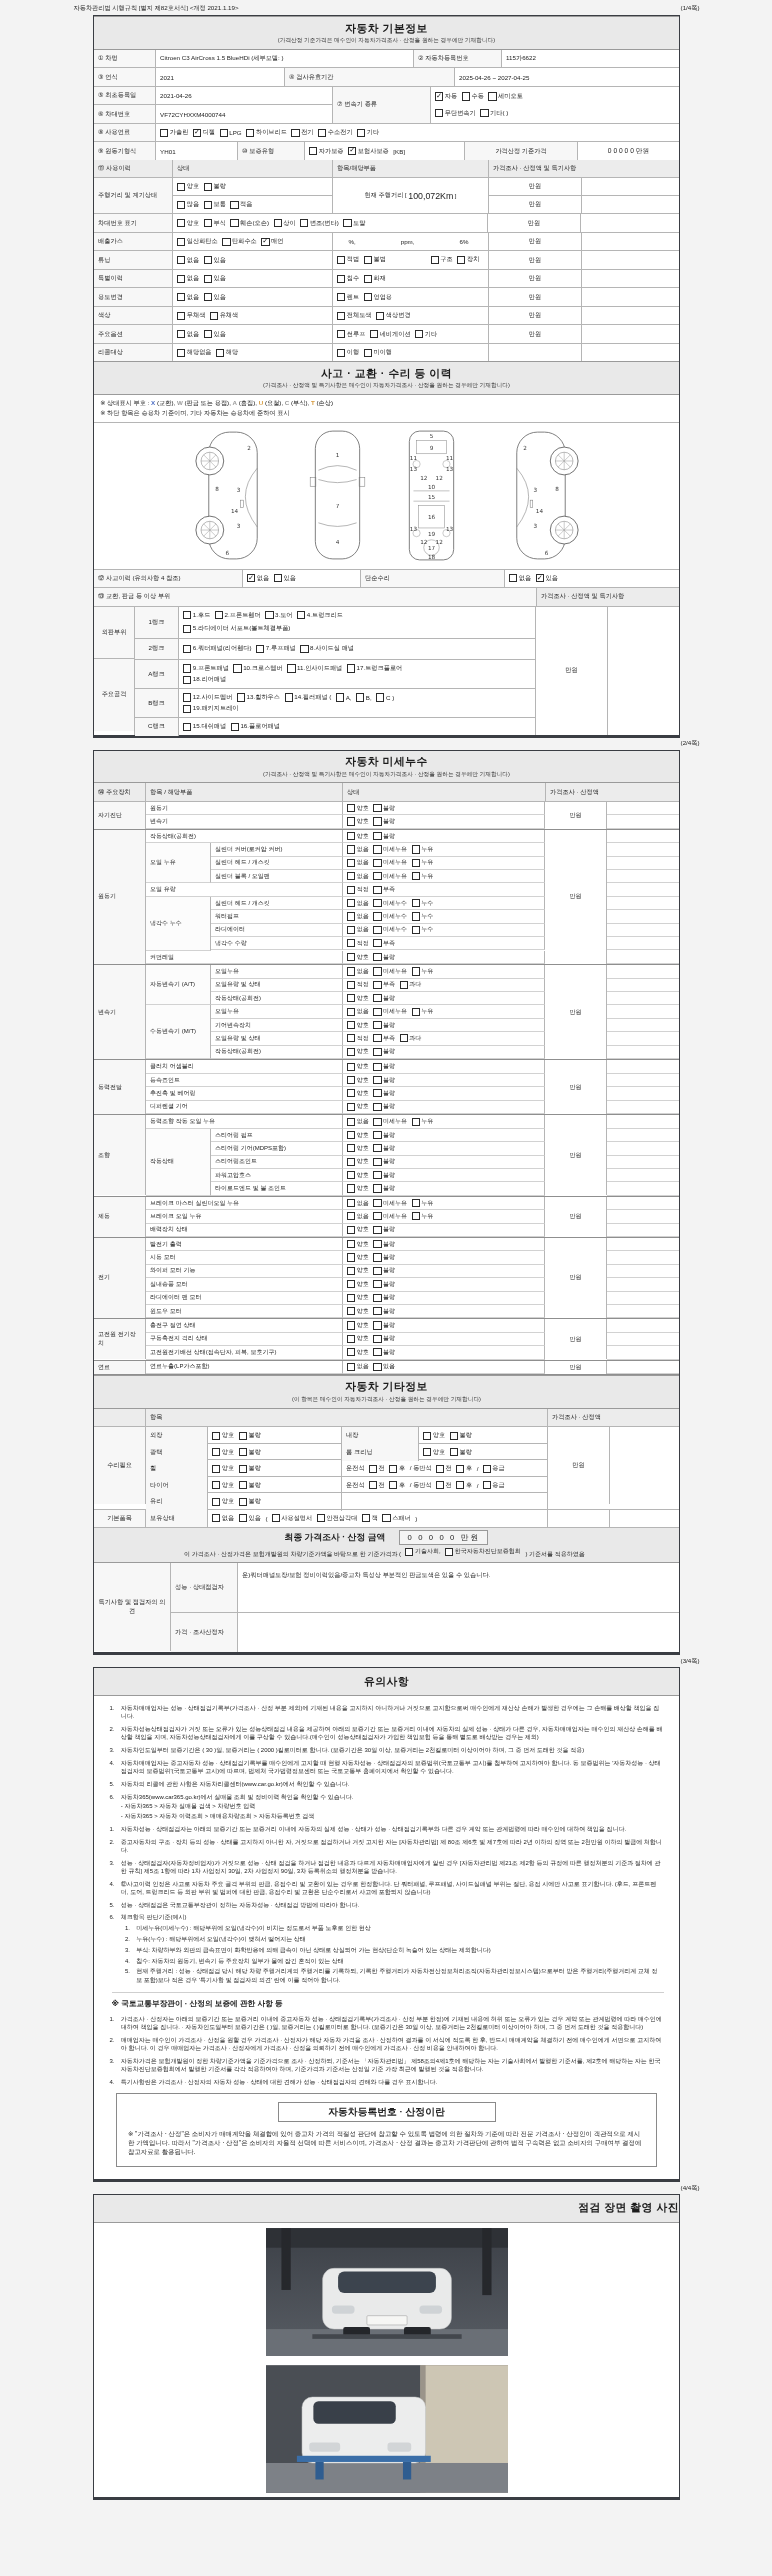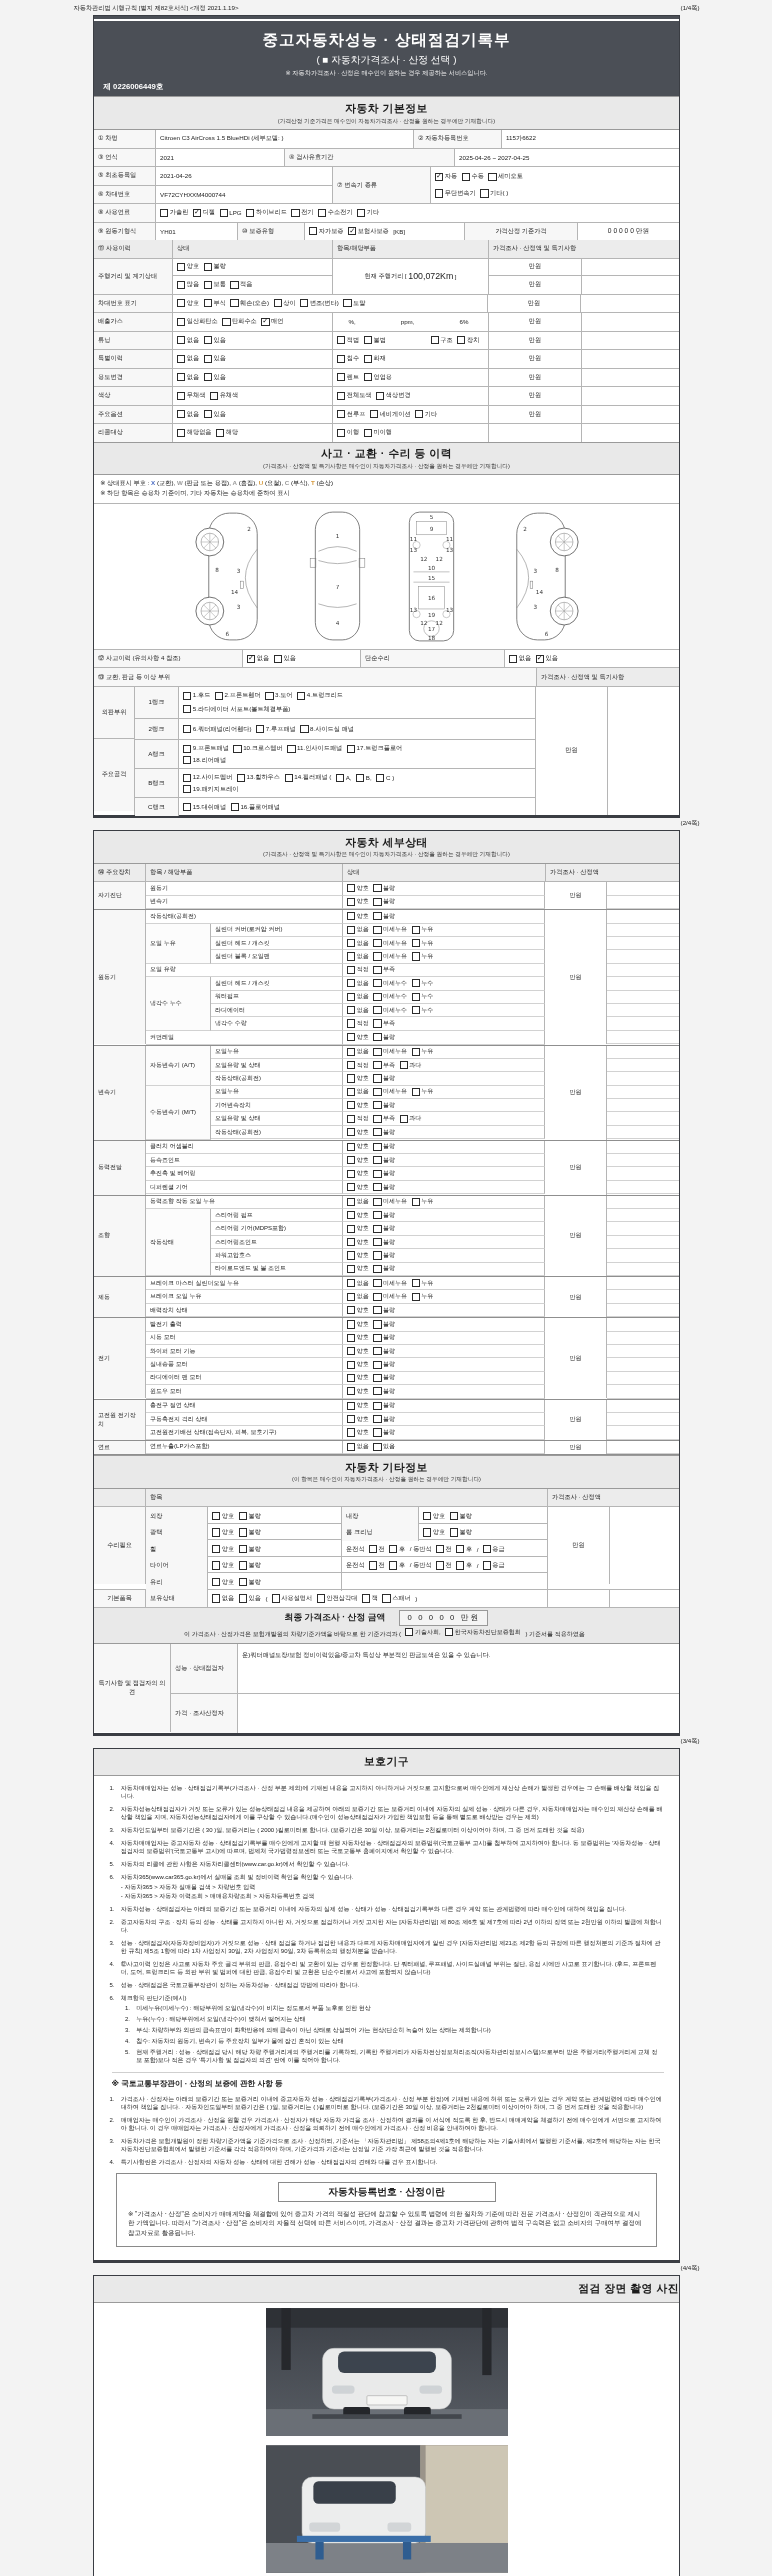--- a/index.html
+++ b/index.html
@@ -73,26 +73,20 @@
 </style>
 </head>
 <body>
 
 <div class="band">
   <span>자동차관리법 시행규칙 [별지 제82호서식] &lt;개정 2021.1.19&gt;</span>
   <span>(1/4쪽)</span>
 </div>
 
 <div class="card">
-  <div class="dark-head">
-    <div class="dh-title">중고자동차성능 · 상태점검기록부</div>
-    <div class="dh-sub">( ■ 자동차가격조사 · 산정 선택 )</div>
-    <div class="dh-note">※ 자동차가격조사 · 산정은 매수인이 원하는 경우 제공하는 서비스입니다.</div>
-    <div class="dh-doc">제 0226006449호</div>
-  </div>
 
   <div class="sec">
     <div class="sec-t">자동차 기본정보</div>
     <div class="sec-s">(가격산정 기준가격은 매수인이 자동차가격조사 · 산정을 원하는 경우에만 기재합니다)</div>
   </div>
 
   <div>
     <div class="fr">
       <div class="fc lab" style="width:62px">① 차명</div>
       <div class="fc" style="width:258px">Citroen C3 AirCross 1.5 BlueHDi (세부모델: )</div>
@@ -701,21 +695,21 @@
     </div>
     <div class="fc price" style="width:72px;border-right:0.5px solid #b5b5b5;">만원</div>
     <div class="fc last" style="flex:1"></div>
   </div>
 </div>
 
 <div class="marker">(2/4쪽)</div>
 
 <div class="card">
   <div class="sec" style="border-top:none">
-    <div class="sec-t">자동차 세부상태</div>
+    <div class="sec-t">자동차 미세누수</div>
     <div class="sec-s">(가격조사 · 산정액 및 특기사항은 매수인이 자동차가격조사 · 산정을 원하는 경우에만 기재합니다)</div>
   </div>
   <div class="fr">
     <div class="fc hcell" style="width:52px">⑭ 주요장치</div>
     <div class="fc hcell" style="width:197px">항목 / 해당부품</div>
     <div class="fc hcell" style="flex:1">상태</div>
     <div class="fc hcell last" style="width:133px">가격조사 · 산정액</div>
   </div>
   <div id="detail-body">
       <div class="dgrp">
@@ -1670,21 +1664,21 @@
         <div class="fc" style="flex:1;border-right:none"></div>
       </div>
     </div>
   </div>
 </div>
 
 <div class="marker">(3/4쪽)</div>
 
 <div class="card">
   <div class="sec" style="border-top:none;padding:6.2px 0;">
-    <div class="sec-t">보호기구</div>
+    <div class="sec-t">유의사항</div>
   </div>
   <div class="nwrap">
     <div id="notice-list1">
         <div class="nitem">
           <span class="nnum">1.</span>
           <div class="ntext">자동차매매업자는 성능 · 상태점검기록부(가격조사 · 산정 부분 제외)에 기재된 내용을 고지하지 아니하거나 거짓으로 고지함으로써 매수인에게 재산상 손해가 발생한 경우에는 그 손해를 배상할 책임을 집니다.</div>
         </div>
         <div class="nitem">
           <span class="nnum">2.</span>
           <div class="ntext">자동차성능상태점검자가 거짓 또는 오류가 있는 성능상태점검 내용을 제공하여 아래의 보증기간 또는 보증거리 이내에 자동차의 실제 성능 · 상태가 다른 경우, 자동차매매업자는 매수인의 재산상 손해를 배상할 책임을 지며, 자동차성능상태점검자에게 이를 구상할 수 있습니다.(매수인이 성능상태점검자가 가입한 책임보험 등을 통해 별도로 배상받는 경우는 제외)</div>

